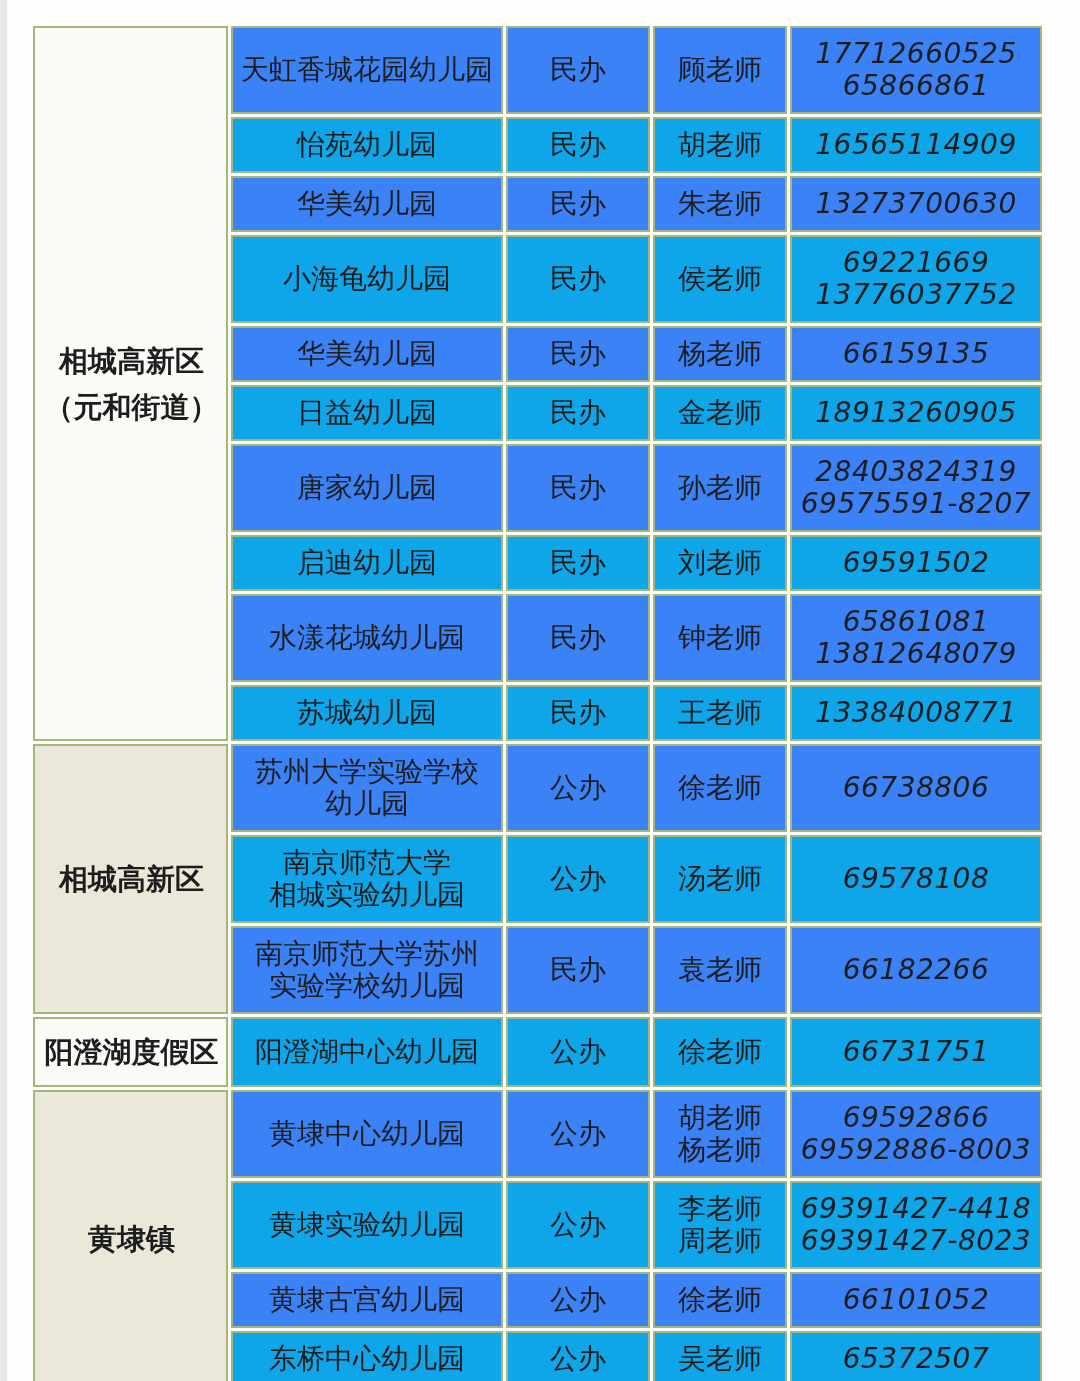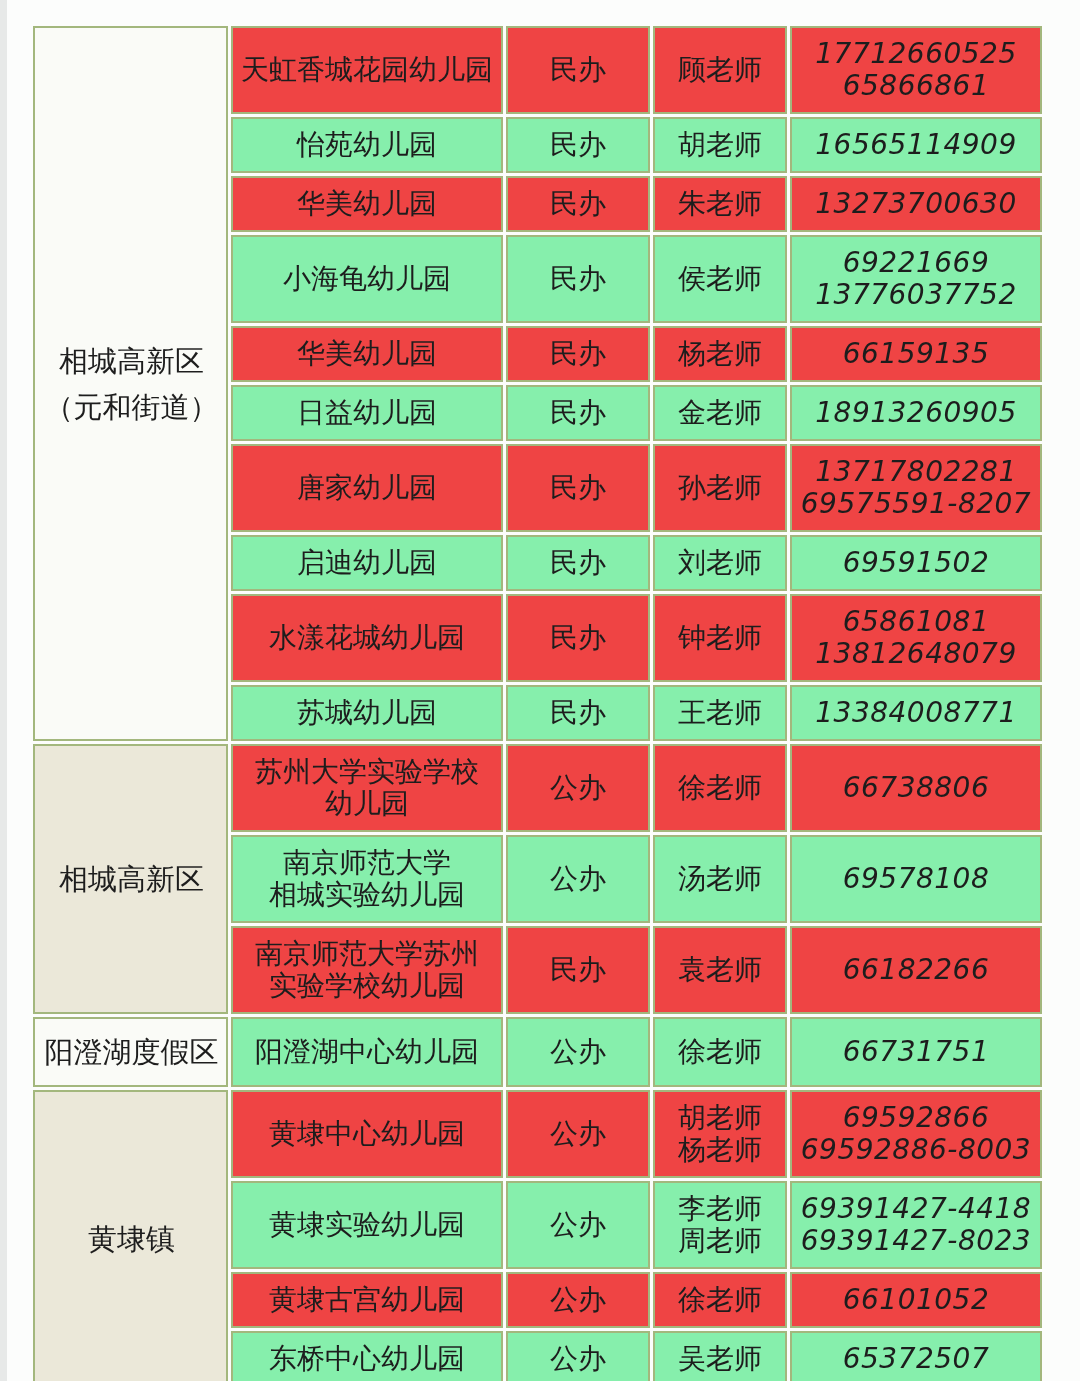--- a/index.html
+++ b/index.html
@@ -28,24 +28,24 @@
   }
   tr { height: 56px; }
   td {
     border: 2px solid #a3b77d;
     vertical-align: middle;
     text-align: center;
     font-size: 28px;
     line-height: 32px;
     padding: 10px 6px;
   }
-  tr.even td { background: #ef4444; }
-  tr.odd  td { background: #86efac; }
+  tr.even td { background: #3b82f6; }
+  tr.odd  td { background: #0ea5e9; }
   td.district-cell {
-    font-weight: normal;
+    font-weight: bold;
     font-size: 29px;
     line-height: 46px;
     padding-left: 8px;
   }
   td.district-white { background: #fafbf7 !important; }
   td.district-beige { background: #ebe8d9 !important; }
   td.phone-cell { letter-spacing: 0.5px; font-style: italic; }
 </style>
 </head>
 <body>
@@ -141,21 +141,21 @@
       </tr>
       <tr class="even">
         <td class="name-cell">
           <div>唐家幼儿园</div>
         </td>
         <td class="type-cell">民办</td>
         <td class="teacher-cell">
           <div>孙老师</div>
         </td>
         <td class="phone-cell">
-          <div>13717802281</div>
+          <div>28403824319</div>
           <div>69575591-8207</div>
         </td>
       </tr>
       <tr class="odd">
         <td class="name-cell">
           <div>启迪幼儿园</div>
         </td>
         <td class="type-cell">民办</td>
         <td class="teacher-cell">
           <div>刘老师</div>

